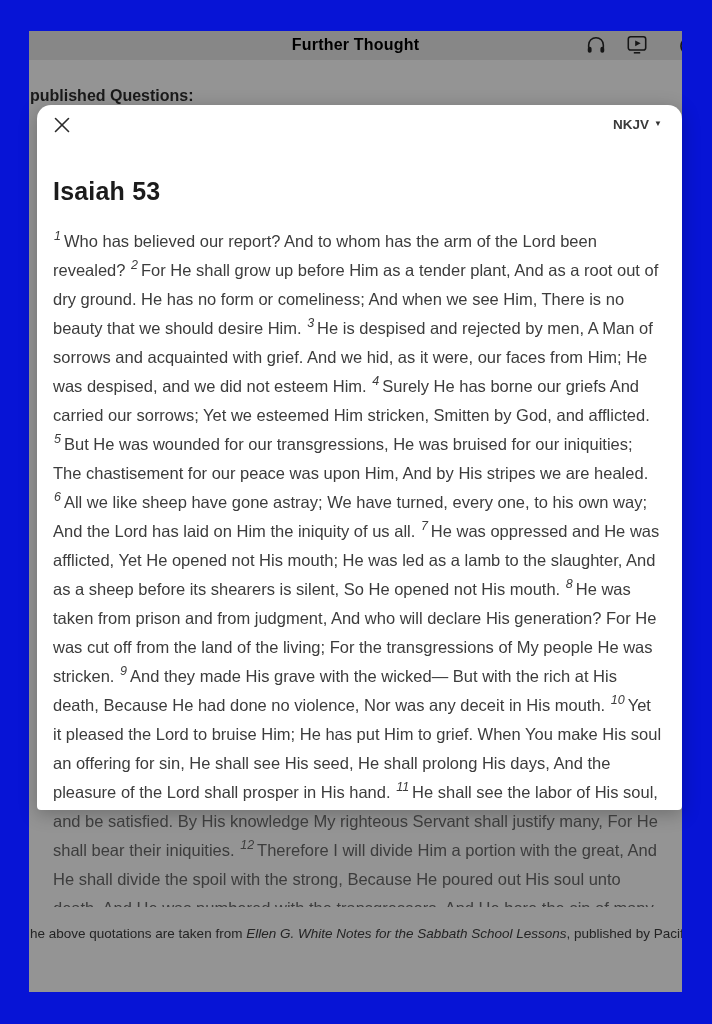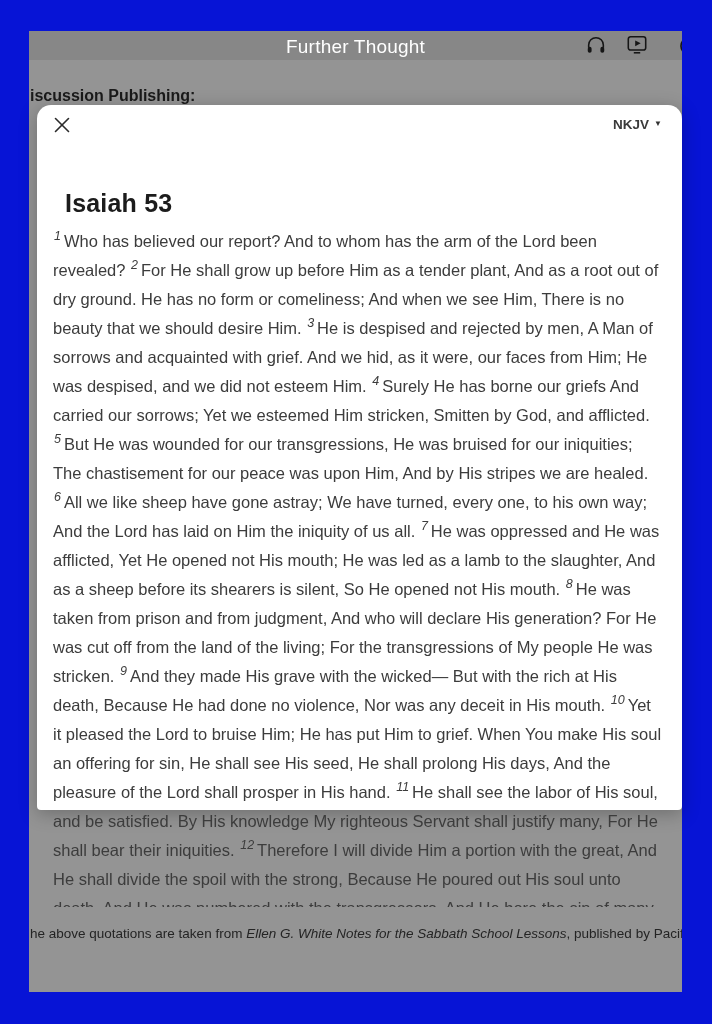--- a/index.html
+++ b/index.html
@@ -12,21 +12,21 @@
   .app{
     position:absolute;left:29px;top:31px;width:653px;height:961px;
     background:#949494;overflow:hidden;
   }
   .app-header{
     position:absolute;left:0;top:0;width:100%;height:29px;
     background:#878787;
   }
   .app-title{
     position:absolute;left:0;right:0;top:5px;text-align:center;
-    font-size:19px;font-weight:normal;color:#ffffff;letter-spacing:.2px;
+    font-size:16px;font-weight:bold;color:#000000;letter-spacing:.2px;
   }
   .hdr-icon{position:absolute;top:3px;width:22px;height:22px;color:#161616;}
   .icon-headphones{left:556px;}
   .icon-video{left:597px;}
   .icon-circle{left:646px;top:5px;width:20px;height:20px;}
   .section-label{
     position:absolute;left:1px;top:56px;
     font-size:16px;font-weight:bold;color:#1a1a1a;white-space:nowrap;
   }
   .footer-note{
@@ -46,21 +46,21 @@
     background:none;border:none;padding:1px;cursor:pointer;color:#2b2b2b;
   }
   .version-btn{
     position:absolute;right:20px;top:12px;
     background:none;border:none;padding:0;cursor:pointer;
     font-family:inherit;font-size:13.5px;font-weight:bold;color:#3a3a3a;
     display:flex;align-items:center;gap:5px;
   }
   .version-btn .chev{font-size:8px;color:#333;transform:translateY(-1px);}
   .passage-title{
-    position:absolute;left:16px;top:72px;margin:12px;
+    position:absolute;left:16px;top:72px;margin:0;
     font-size:25px;font-weight:bold;color:#1c1c1c;letter-spacing:.2px;
   }
   .passage-body{
     position:absolute;left:16px;top:122px;width:609px;height:680px;
     overflow:hidden;
   }
   .passage-text{
     margin:0;font-size:16.5px;line-height:29px;color:#3c3c3c;
   }
   .passage-text sup{
@@ -92,21 +92,21 @@
           <path d="M8.5 20.5h7"></path>
         </svg>
       </span>
       <span class="hdr-icon icon-circle">
         <svg width="20" height="20" viewBox="0 0 20 20" fill="none" stroke="currentColor" stroke-width="1.7">
           <circle cx="14" cy="10" r="8"></circle>
         </svg>
       </span>
     </div>
 
-    <div class="section-label">iscussion Publishing:</div>
+    <div class="section-label">published Questions:</div>
 
     <div class="footer-note">
       <div class="l1"><span>he above quotations are taken from </span><i>Ellen G. White Notes for the Sabbath School Lessons</i><span>, published by Pacific</span></div>
     </div>
   </div>
 
   <div class="modal">
     <button class="close-btn">
       <svg width="20" height="20" viewBox="0 0 20 20" stroke="currentColor" stroke-width="1.6" stroke-linecap="round">
         <line x1="3.5" y1="3.5" x2="16.5" y2="16.5"></line>

